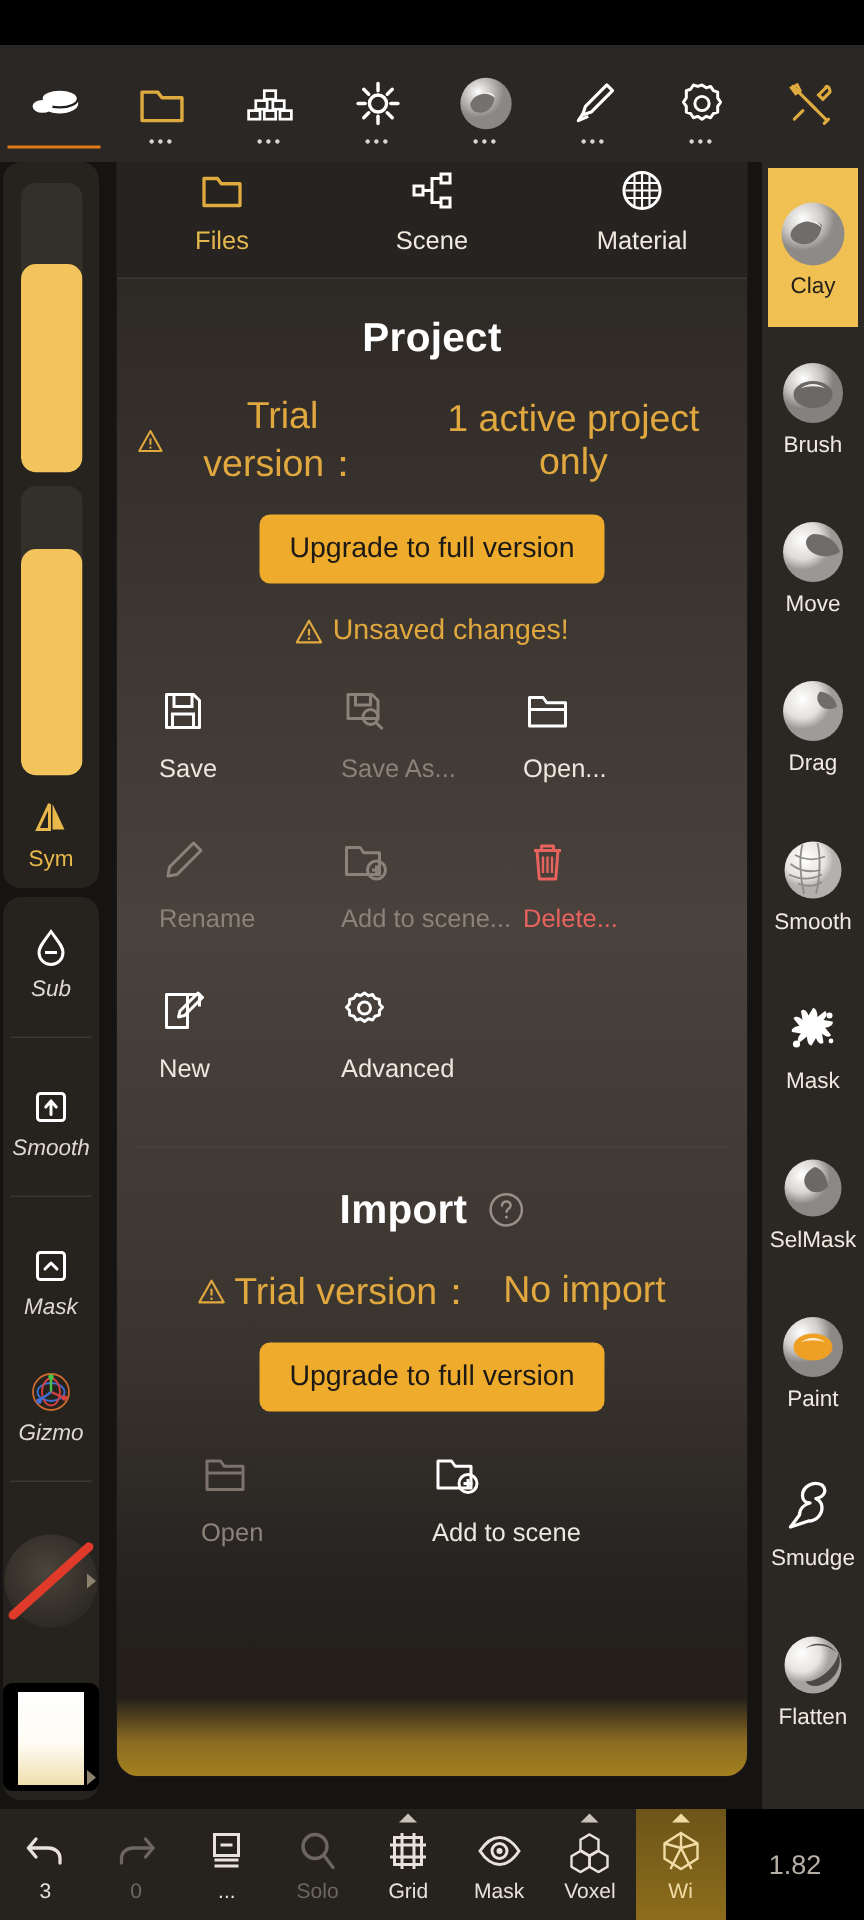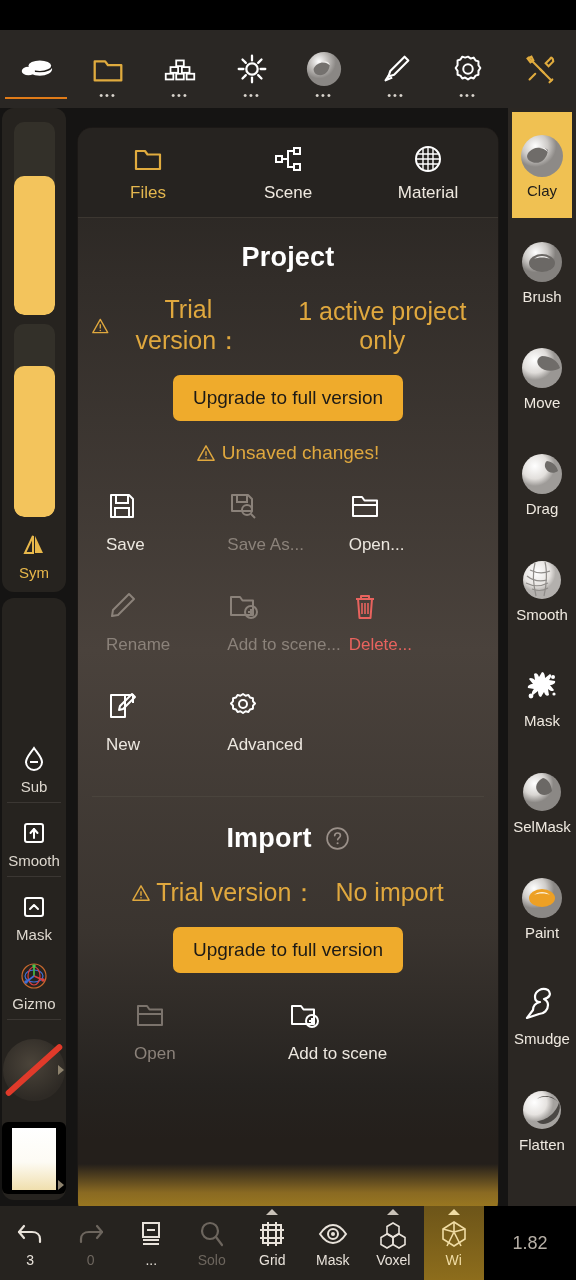--- a/index.html
+++ b/index.html
@@ -111,21 +111,21 @@
     display:flex; flex-direction:column; align-items:center; justify-content:center;
     gap:2px;
   }
   .rb-item.active{ background:#f0c152; }
   .rb-lab{ font-size:15px; color:#efe9e0; white-space:nowrap; }
   .rb-item.active .rb-lab{ color:#23201c; }
   .rb-ico{ width:48px; height:48px; display:block; }
 
   
   .panel{
-    position:absolute; left:78px; top:128px; width:420px; height:1088px;
+    position:absolute; left:78px; top:96px; width:420px; height:1088px;
     background:linear-gradient(180deg,#262320 0%,#322d29 14%,#4a423c 48%,#3a342f 74%,#262320 88%,#241f1b 93%);
     border-radius:14px; z-index:28; overflow:hidden;
     box-shadow:0 0 0 1px #1b1816;
   }
   .panel-gold{
     position:absolute; left:0; bottom:0; width:100%; height:52px;
     background:linear-gradient(180deg,rgba(140,105,35,0) 0%,#8a6a22 55%,#a3801f 100%);
   }
   .ptabs{
     position:relative; display:flex; height:90px; background:#262320;
@@ -324,21 +324,21 @@
       </div>
       <div class="lb-btn">
         <svg class="lb-ico" viewBox="0 0 30 30">
           <path d="M14 6L6 23h8z" fill="none" stroke="#e8b84b" stroke-width="2"></path>
           <path d="M16 6l8 17h-8z" fill="#e8b84b"></path>
         </svg>
         <span class="lb-lab gold">Sym</span>
       </div>
     </div>
 
-    <div class="lb-card" style="flex:1;justify-content:flex-end;">
+    <div class="lb-card" style="flex:1;justify-content:space-between;font-style:italic;">
       <div class="lb-btn">
         <svg class="lb-ico" viewBox="0 0 30 30">
           <path d="M15 4c5 7 8 10 8 14a8 8 0 01-16 0c0-4 3-7 8-14z" fill="none" stroke="#fff" stroke-width="2"></path>
           <line x1="11" y1="18" x2="19" y2="18" stroke="#fff" stroke-width="2"></line>
         </svg>
         <span class="lb-lab">Sub</span>
       </div>
       <div class="lb-sep"></div>
       <div class="lb-btn">
         <svg class="lb-ico" viewBox="0 0 30 30">

